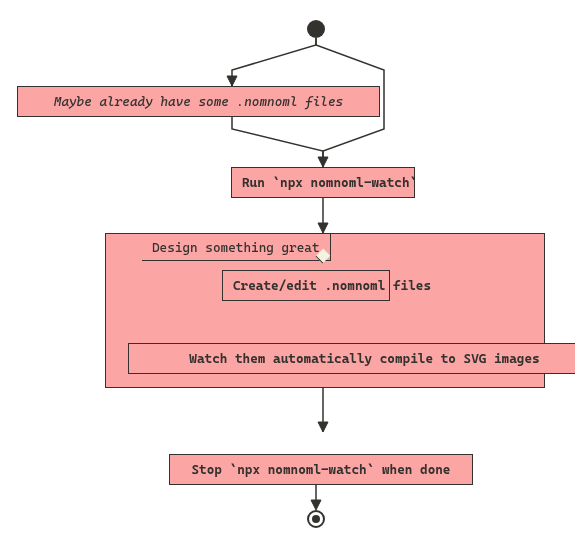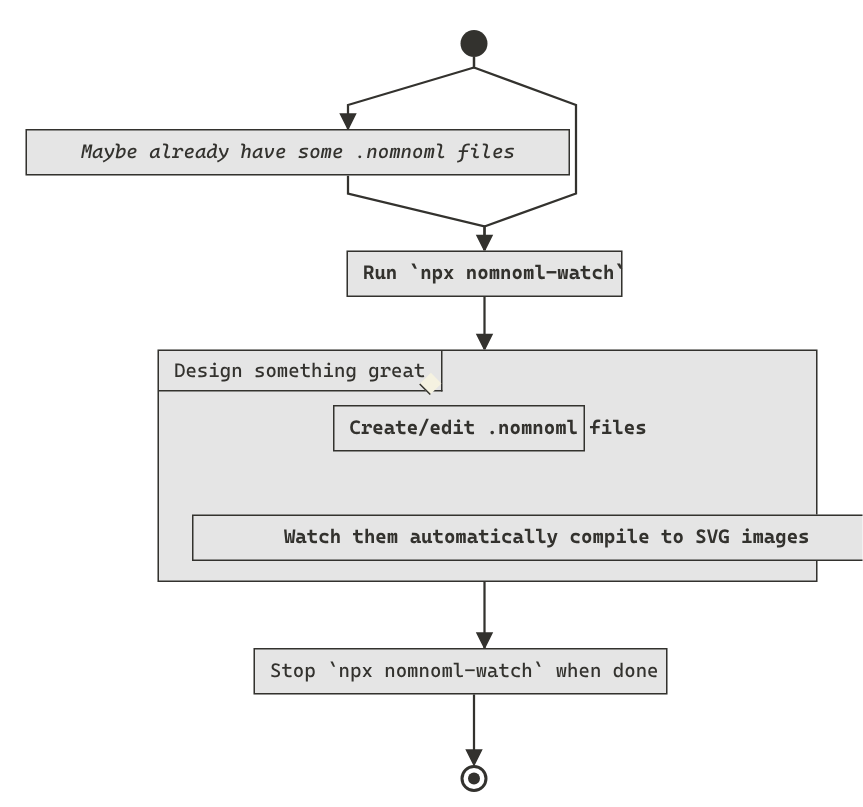--- a/index.html
+++ b/index.html
@@ -12,21 +12,21 @@
       position: relative;
       background: #fff;
     }
     .diagram {
       position: relative;
       width: 100%;
       height: 100%;
     }
     .node {
       position: absolute;
-      background: #e5e5e5;
+      background: #fca5a5;
       border: 1.5px solid #33322e;
       text-align: center;
       padding: 7px 10px;
       white-space: nowrap;
     }
     .start-dot {
       position: absolute;
       width: 18px;
       height: 18px;
       border-radius: 50%;
@@ -75,20 +75,21 @@
       height: 155px;
       padding: 0;
       text-align: left;
     }
     .frame-label {
       display: inline-block;
       padding: 6px 10px 5px 10px;
       border-right: 1.5px solid #33322e;
       border-bottom: 1.5px solid #33322e;
       position: relative;
+      margin-left: 36px;
     }
     .frame-label::after {
       content: '';
       position: absolute;
       right: -1.5px;
       bottom: -1.5px;
       width: 10px;
       height: 10px;
       background: #f5f2e1;
       border-left: 1.5px solid #33322e;
@@ -102,23 +103,23 @@
       font-weight: bold;
     }
     .watch-node {
       left: 128px;
       top: 343px;
       width: 473px;
       font-weight: bold;
     }
     .stop-node {
       left: 169px;
-      top: 432px;
-      width: 276px;
-      font-weight: normal;
+      top: 454px;
+      width: 304px;
+      font-weight: bold;
     }
     svg.edges {
       position: absolute;
       left: 0;
       top: 0;
       width: 575px;
       height: 538px;
       pointer-events: none;
     }
     svg.edges path, svg.edges line {

